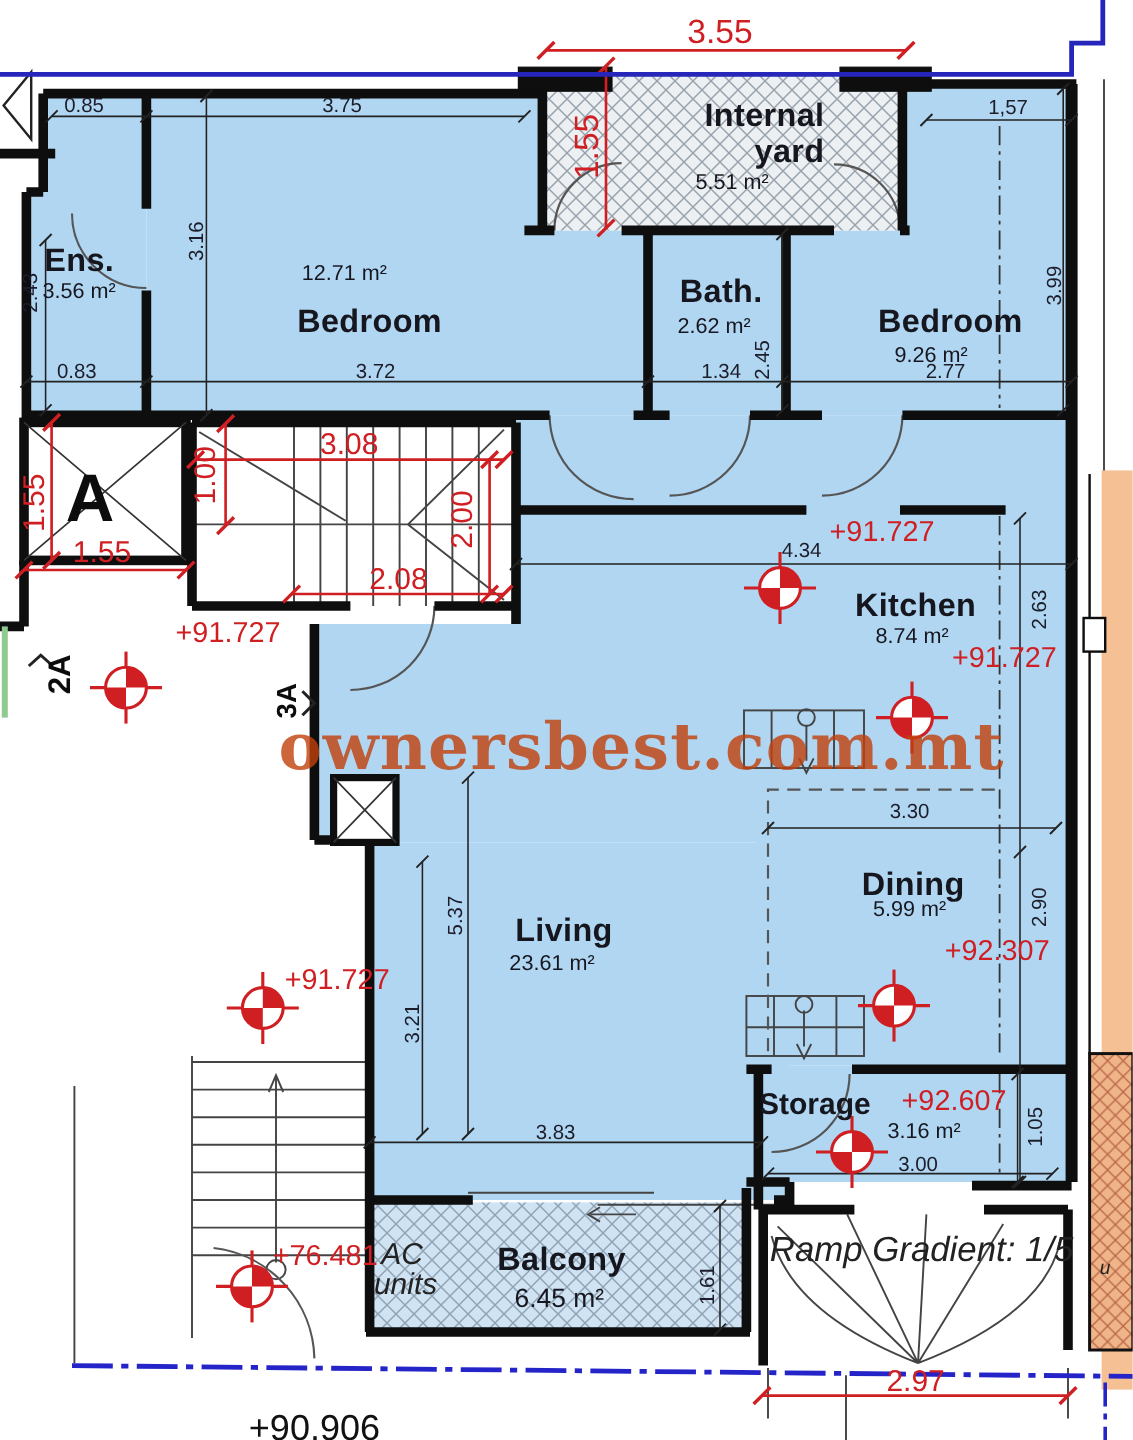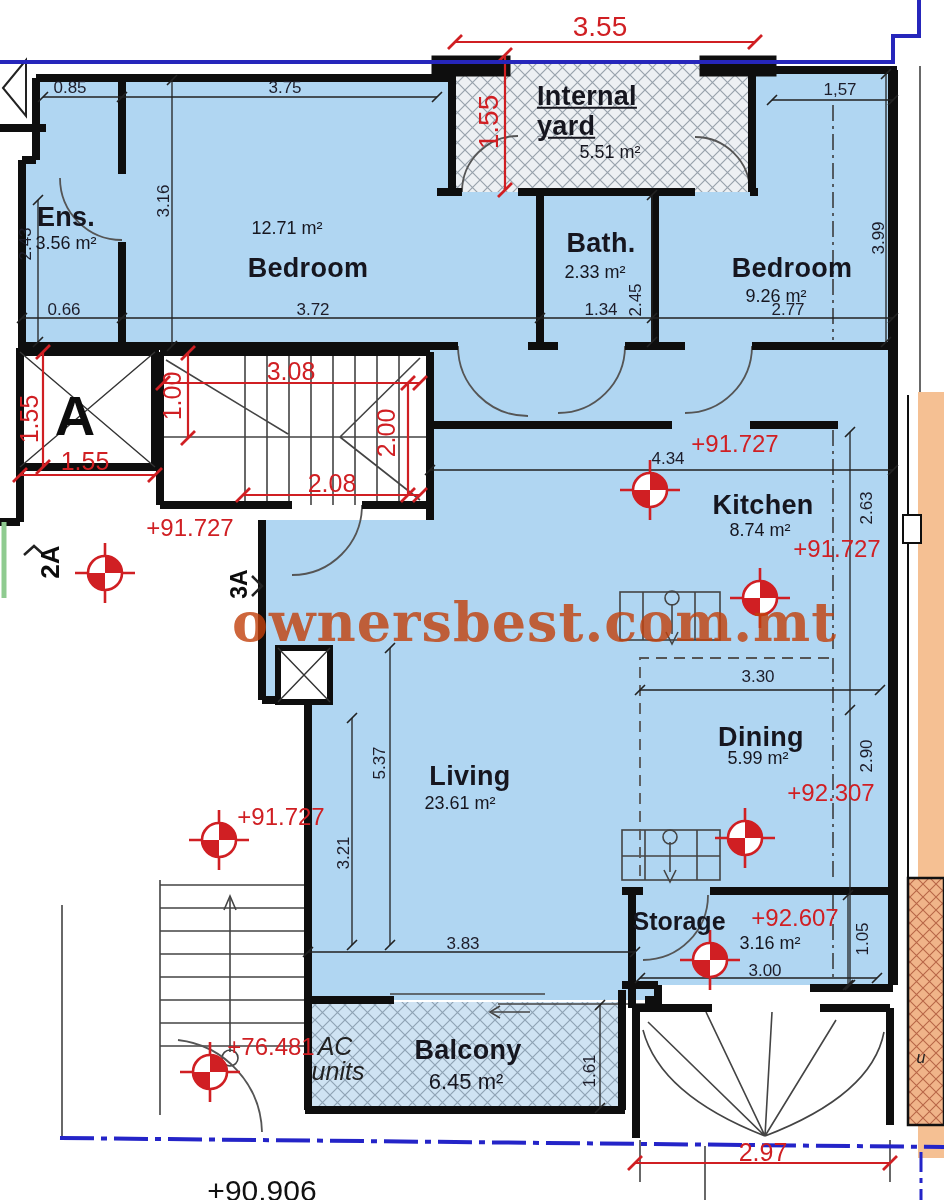--- a/index.html
+++ b/index.html
@@ -4,21 +4,21 @@
 <style>
   html,body{margin:0;padding:0;background:#fff;}
   #plan-root{position:relative;width:944px;height:1200px;background:#fff;overflow:hidden;
     font-family:"Liberation Sans",sans-serif;}
   #drawing{position:absolute;left:0;top:0;}
   .lbl{position:absolute;transform:translate(-50%,-50%);white-space:nowrap;color:#16161f;z-index:5;}
   .rot{transform:translate(-50%,-50%) rotate(-90deg);}
   .room-name{font-weight:bold;font-size:27px;letter-spacing:.3px;}
   .room-name-sm{font-weight:bold;font-size:25px;}
   .room-area{font-size:18px;}
-  .wrap{white-space:normal;width:150px;text-align:left;line-height:1.12;text-decoration:underline;}
+  .wrap{white-space:normal;width:150px;text-align:right;line-height:1.12;}
   .dim{font-size:17px;color:#1d1d2a;}
   .dim-red{font-size:25px;color:#d01f23;}
   .dim-red-lg{font-size:28px;color:#d01f23;}
   .level{font-size:24px;color:#d01f23;}
   .level-black{font-size:30px;color:#111;}
   .marker-a{font-size:56px;font-weight:bold;color:#0c0c0c;}
   .marker-sec{font-size:26px;font-weight:bold;color:#0c0c0c;}
   .note-italic{font-style:italic;font-size:29px;color:#222;}
   .note-ac{font-style:italic;font-size:25px;color:#222;}
   .note-u{font-style:italic;font-size:16px;color:#222;}
@@ -174,21 +174,21 @@
     <path fill="none" stroke="#8fcb90" stroke-width="5" d="M4,522 V598"></path>
   </svg>
 
   <div class="lbl room-name wrap" style="left:612px;top:111px">Internal yard</div>
   <div class="lbl room-area" style="left:610px;top:152px">5.51 m²</div>
   <div class="lbl room-name" style="left:66px;top:217px">Ens.</div>
   <div class="lbl room-area" style="left:66px;top:243px">3.56 m²</div>
   <div class="lbl room-area" style="left:287px;top:228px">12.71 m²</div>
   <div class="lbl room-name" style="left:308px;top:268px">Bedroom</div>
   <div class="lbl room-name" style="left:601px;top:243px">Bath.</div>
-  <div class="lbl room-area" style="left:595px;top:272px">2.33 m²</div>
+  <div class="lbl room-area" style="left:595px;top:272px">2.62 m²</div>
   <div class="lbl room-name" style="left:792px;top:268px">Bedroom</div>
   <div class="lbl room-area" style="left:776px;top:296px">9.26 m²</div>
   <div class="lbl room-name" style="left:763px;top:505px">Kitchen</div>
   <div class="lbl room-area" style="left:760px;top:530px">8.74 m²</div>
   <div class="lbl room-name" style="left:470px;top:776px">Living</div>
   <div class="lbl room-area" style="left:460px;top:803px">23.61 m²</div>
   <div class="lbl room-name" style="left:761px;top:737px">Dining</div>
   <div class="lbl room-area" style="left:758px;top:758px">5.99 m²</div>
   <div class="lbl room-name-sm" style="left:679px;top:921px">Storage</div>
   <div class="lbl room-area" style="left:770px;top:943px">3.16 m²</div>
@@ -203,21 +203,21 @@
   <div class="lbl level" style="left:795px;top:918px">+92.607</div>
   <div class="lbl level" style="left:271px;top:1047px">+76.481</div>
   <div class="lbl level-black" style="left:262px;top:1191px">+90.906</div>
 
   <div class="lbl dim" style="left:70px;top:88px">0.85</div>
   <div class="lbl dim" style="left:285px;top:88px">3.75</div>
   <div class="lbl dim" style="left:840px;top:90px">1,57</div>
   <div class="lbl dim rot" style="left:26px;top:244px">2.43</div>
   <div class="lbl dim rot" style="left:164px;top:201px">3.16</div>
   <div class="lbl dim rot" style="left:879px;top:238px">3.99</div>
-  <div class="lbl dim" style="left:64px;top:310px">0.66</div>
+  <div class="lbl dim" style="left:64px;top:310px">0.83</div>
   <div class="lbl dim" style="left:313px;top:310px">3.72</div>
   <div class="lbl dim" style="left:601px;top:310px">1.34</div>
   <div class="lbl dim rot" style="left:636px;top:300px">2.45</div>
   <div class="lbl dim" style="left:788px;top:310px">2.77</div>
   <div class="lbl dim" style="left:668px;top:459px">4.34</div>
   <div class="lbl dim rot" style="left:867px;top:508px">2.63</div>
   <div class="lbl dim" style="left:758px;top:677px">3.30</div>
   <div class="lbl dim rot" style="left:867px;top:756px">2.90</div>
   <div class="lbl dim rot" style="left:380px;top:763px">5.37</div>
   <div class="lbl dim rot" style="left:344px;top:853px">3.21</div>
@@ -233,18 +233,19 @@
   <div class="lbl dim-red rot" style="left:172px;top:396px">1.00</div>
   <div class="lbl dim-red" style="left:291px;top:371px">3.08</div>
   <div class="lbl dim-red rot" style="left:386px;top:433px">2.00</div>
   <div class="lbl dim-red" style="left:332px;top:483px">2.08</div>
   <div class="lbl dim-red" style="left:763px;top:1152px">2.97</div>
 
   <div class="lbl marker-a" style="left:75px;top:415px">A</div>
   <div class="lbl marker-sec rot" style="left:50px;top:562px">2A</div>
   <div class="lbl marker-sec rot" style="left:239px;top:584px;font-size:23px">3A</div>
 
+  <div class="lbl note-italic" style="left:768px;top:1042px">Ramp Gradient: 1/5</div>
   <div class="lbl note-ac" style="left:335px;top:1046px">AC</div>
   <div class="lbl note-ac" style="left:338px;top:1071px">units</div>
   <div class="lbl note-u" style="left:921px;top:1058px">u</div>
 
   <div id="watermark">ownersbest.com.mt</div>
 </div>
 
 </body></html>

